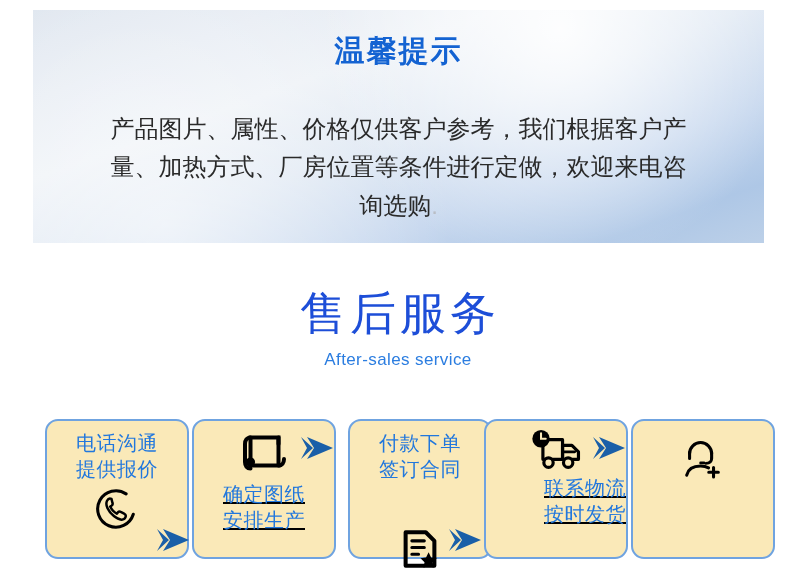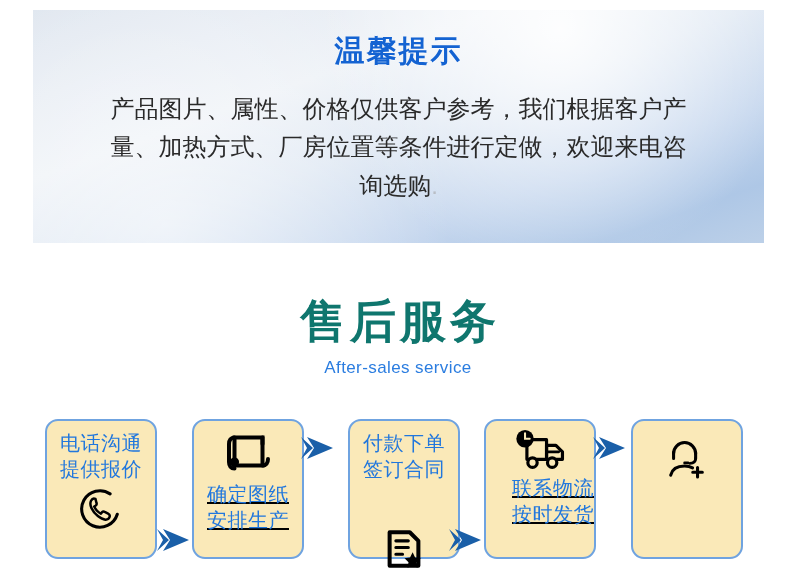--- a/index.html
+++ b/index.html
@@ -32,21 +32,21 @@
     align-items: center;
     justify-content: flex-start;
     padding-top: 22px;
   }
   #notice-title {
     color: #1463d2;
     font-size: 30px;
     font-weight: bold;
     letter-spacing: 2px;
     line-height: 1.25;
-    margin: 0 0 4px 0;
+    margin: 0 0 24px 0;
     text-shadow: 0 1px 0 rgba(255,255,255,0.45);
   }
   #notice-body {
     color: #2a2a2a;
     font-size: 24px;
     line-height: 1.62;
     text-align: center;
     width: 660px;
     margin: 16px;
     letter-spacing: 0px;
@@ -57,46 +57,46 @@
 
   
   #service-section {
     position: absolute;
     left: 0;
     top: 288px;
     width: 800px;
     text-align: center;
   }
   #service-title {
-    color: #0f766e;
+    color: #1d4ed8;
     font-size: 46px;
-    font-weight: bold;
+    font-weight: normal;
     letter-spacing: 4px;
     line-height: 1.1;
-    margin: 8px;
+    margin: 0;
   }
   #service-subtitle {
     color: #2b7de0;
     font-size: 17px;
     letter-spacing: 0.4px;
     margin: 11px 4px 0 0;
     font-weight: normal;
   }
 
   
   #process-flow {
     position: absolute;
     left: 0;
     top: 419px;
     width: 800px;
     height: 146px;
   }
   .step-card {
     position: absolute;
-    width: 112px;
+    width: 144px;
     height: 140px;
     background: #fae9b8;
     border: 2px solid #6fa3e0;
     border-radius: 13px;
     box-sizing: border-box;
     display: flex;
     flex-direction: column;
     align-items: center;
     justify-content: flex-start;
     padding-top: 9px;

